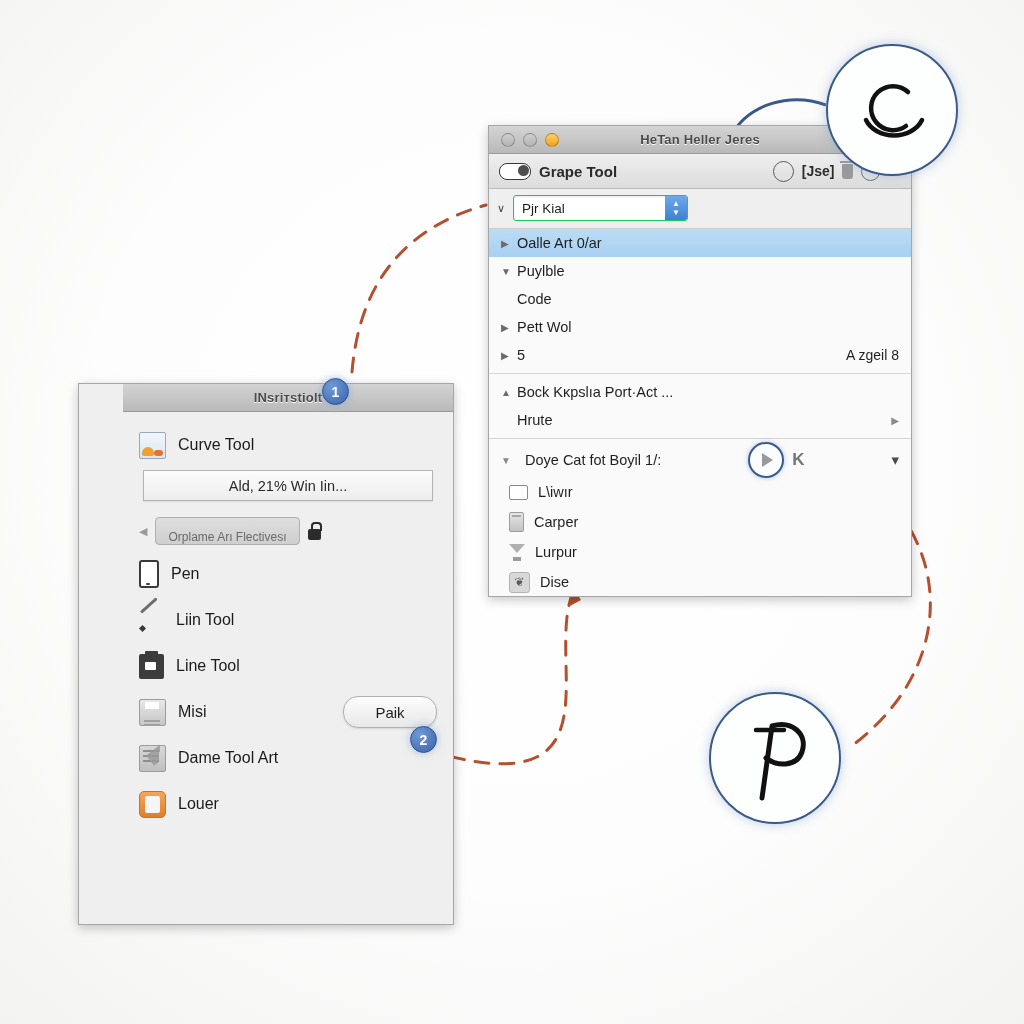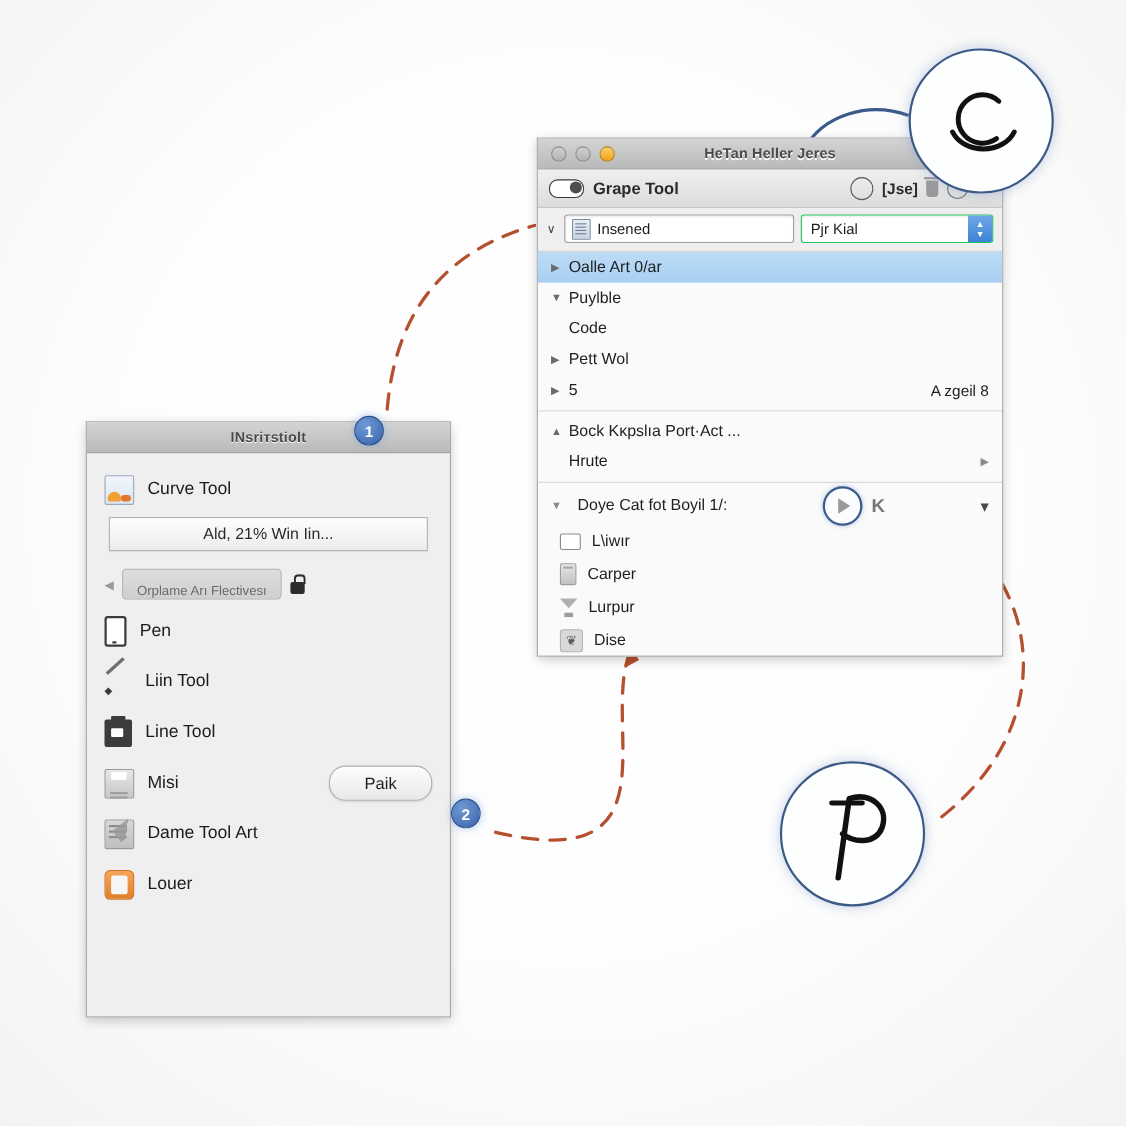--- a/index.html
+++ b/index.html
@@ -87,21 +87,21 @@
       border:1px solid #9d9d9d;flex:none;position:relative;}
   .batt:before{content:"";position:absolute;left:2px;top:2px;right:2px;height:2px;background:#a9a9a9;}
   .funnel{width:16px;height:18px;flex:none;position:relative;}
   .funnel:before{content:"";position:absolute;top:1px;left:0;width:0;height:0;
       border-left:8px solid transparent;border-right:8px solid transparent;border-top:9px solid #b0b0b0;}
   .funnel:after{content:"";position:absolute;bottom:0;left:4px;width:8px;height:4px;background:#9d9d9d;}
   .appl{width:19px;height:19px;border-radius:3px;background:#d8d8d8;border:1px solid #b4b4b4;
       flex:none;display:flex;align-items:center;justify-content:center;color:#5a5a5a;font-size:12px;}
 
   
-  #left-window{left:78px;top:383px;width:330px;height:540px;background:#efefef;}
+  #left-window{left:78px;top:383px;width:330px;height:540px;background:#efefef;padding-left:44px;}
   .l-tabs{display:flex;align-items:stretch;height:30px;background:linear-gradient(#d0d0d0,#bdbdbd);
       border-bottom:1px solid #a9a9a9;padding-left:4px;}
   .l-tab{flex:1;display:flex;align-items:center;justify-content:center;font-size:14px;
       color:#2a2a2a;font-weight:bold;border-right:1px solid #a9a9a9;
       background:linear-gradient(#cfcfcf,#bcbcbc);}
   .l-tab.active{background:linear-gradient(#f6f6f6,#ececec);color:#1a1a1a;}
   .l-ham{width:34px;display:flex;align-items:center;justify-content:center;
       background:linear-gradient(#cfcfcf,#bcbcbc);}
   .ham-ic{width:17px;height:12px;position:relative;}
   .ham-ic span{position:absolute;left:0;right:0;height:2px;background:#4a4a4a;border-radius:1px;}
@@ -211,24 +211,20 @@
     <div class="r-spacer"></div>
     <div class="circ-out"></div>
     <div class="use-lbl">[Jse]</div>
     <div class="trash-ic"></div>
     <div class="clock-ic"></div>
     <div class="dots-ic">••</div>
   </div>
 
   <div class="r-fieldrow">
     <div class="chev-sm">∨</div>
-    <div class="r-input">
-      <div class="doc-ic"></div>
-      <div class="r-input-val">Insened</div>
-    </div>
     <div class="r-select">
       <span>Pjr Kial</span>
       <div class="stepper">
           <div>▲</div>
           <div>▼</div>
         </div>
     </div>
   </div>
 
   <div class="r-list" id="right-list">

